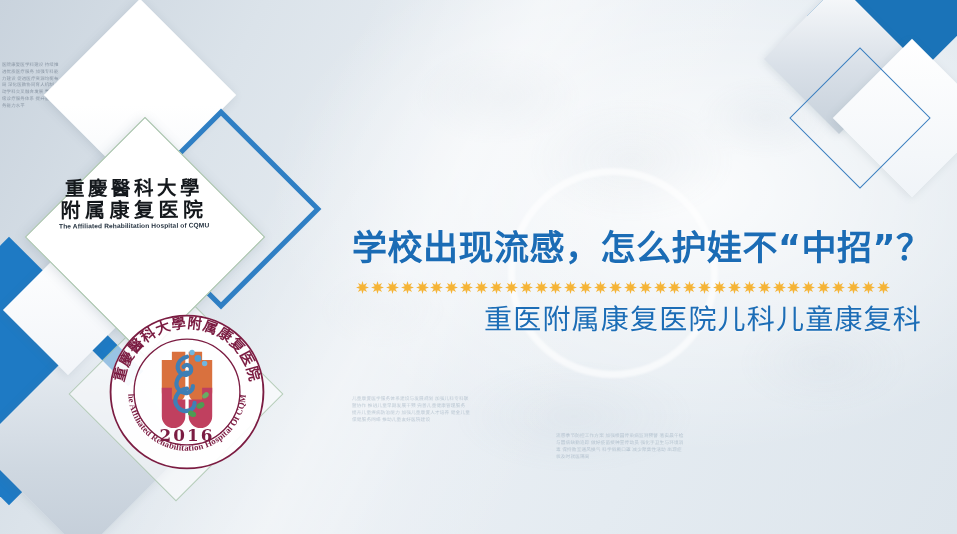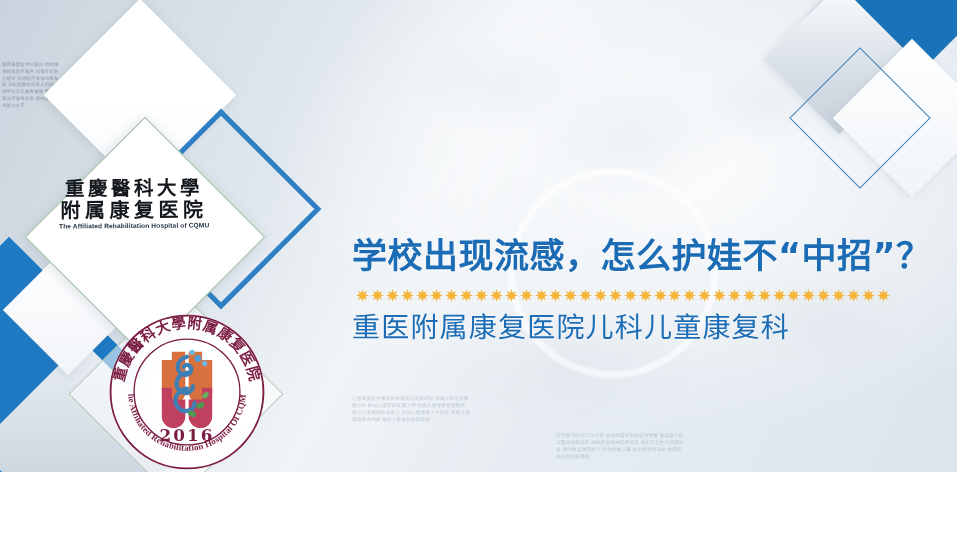--- a/index.html
+++ b/index.html
@@ -8,21 +8,21 @@
     padding: 0;
     background: #ffffff;
   }
   body {
     font-family: "Liberation Sans", "DejaVu Sans", sans-serif;
   }
 
   .slide {
     position: relative;
     width: 957px;
-    height: 472px;
+    height: 534px;
     overflow: hidden;
     background:
       radial-gradient(ellipse 680px 420px at 72% 36%, rgba(255,255,255,0.85) 0%, rgba(255,255,255,0.0) 62%),
       linear-gradient(115deg, #c9d3dd 0%, #dbe3ea 22%, #eaeff4 48%, #e4ebf1 70%, #dde5ec 100%);
   }
 
   
   .bg-map {
     position: absolute;
     inset: 0;
@@ -208,22 +208,21 @@
     height: 168px;
   }
   .seal svg { display: block; width: 100%; height: 100%; }
 
   
   .headline-wrap {
     position: absolute;
     left: 352px;
     top: 228px;
     width: 570px;
-    text-align: left;
-    margin-top: 8px;
+    text-align: right;
   }
   .headline {
     font-family: "DejaVu Sans", "Liberation Sans", sans-serif;
     font-size: 35px;
     font-weight: 700;
     color: #1B6CB5;
     letter-spacing: .5px;
     line-height: 1.18;
     white-space: nowrap;
     text-shadow: 0 1px 2px rgba(255,255,255,.55);

